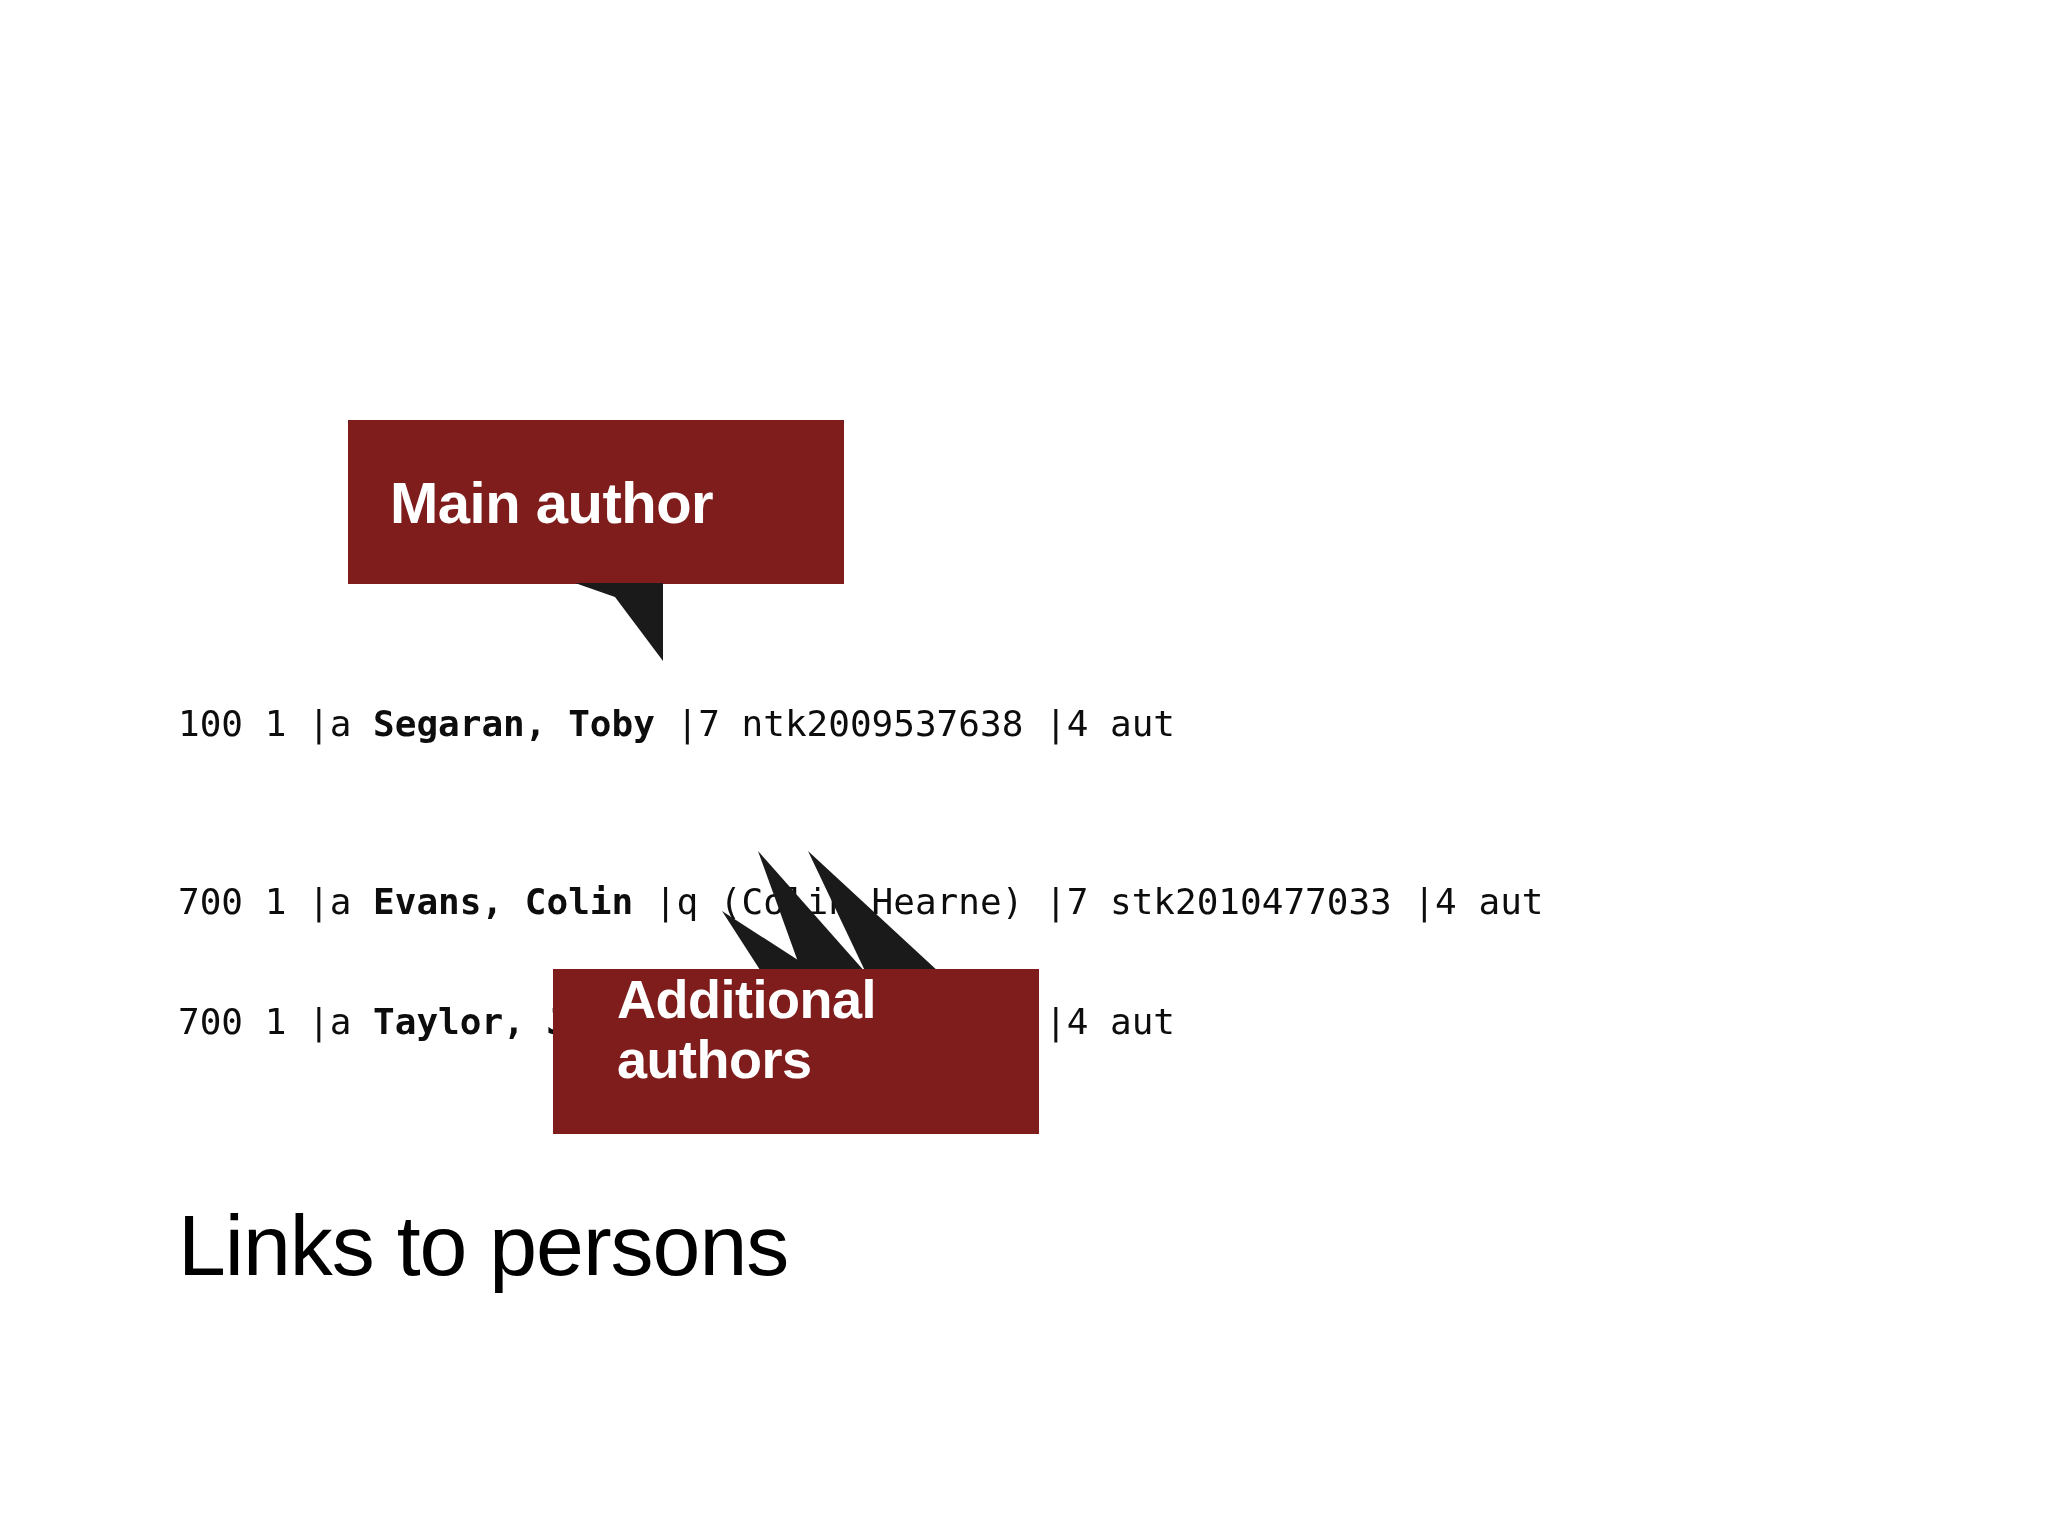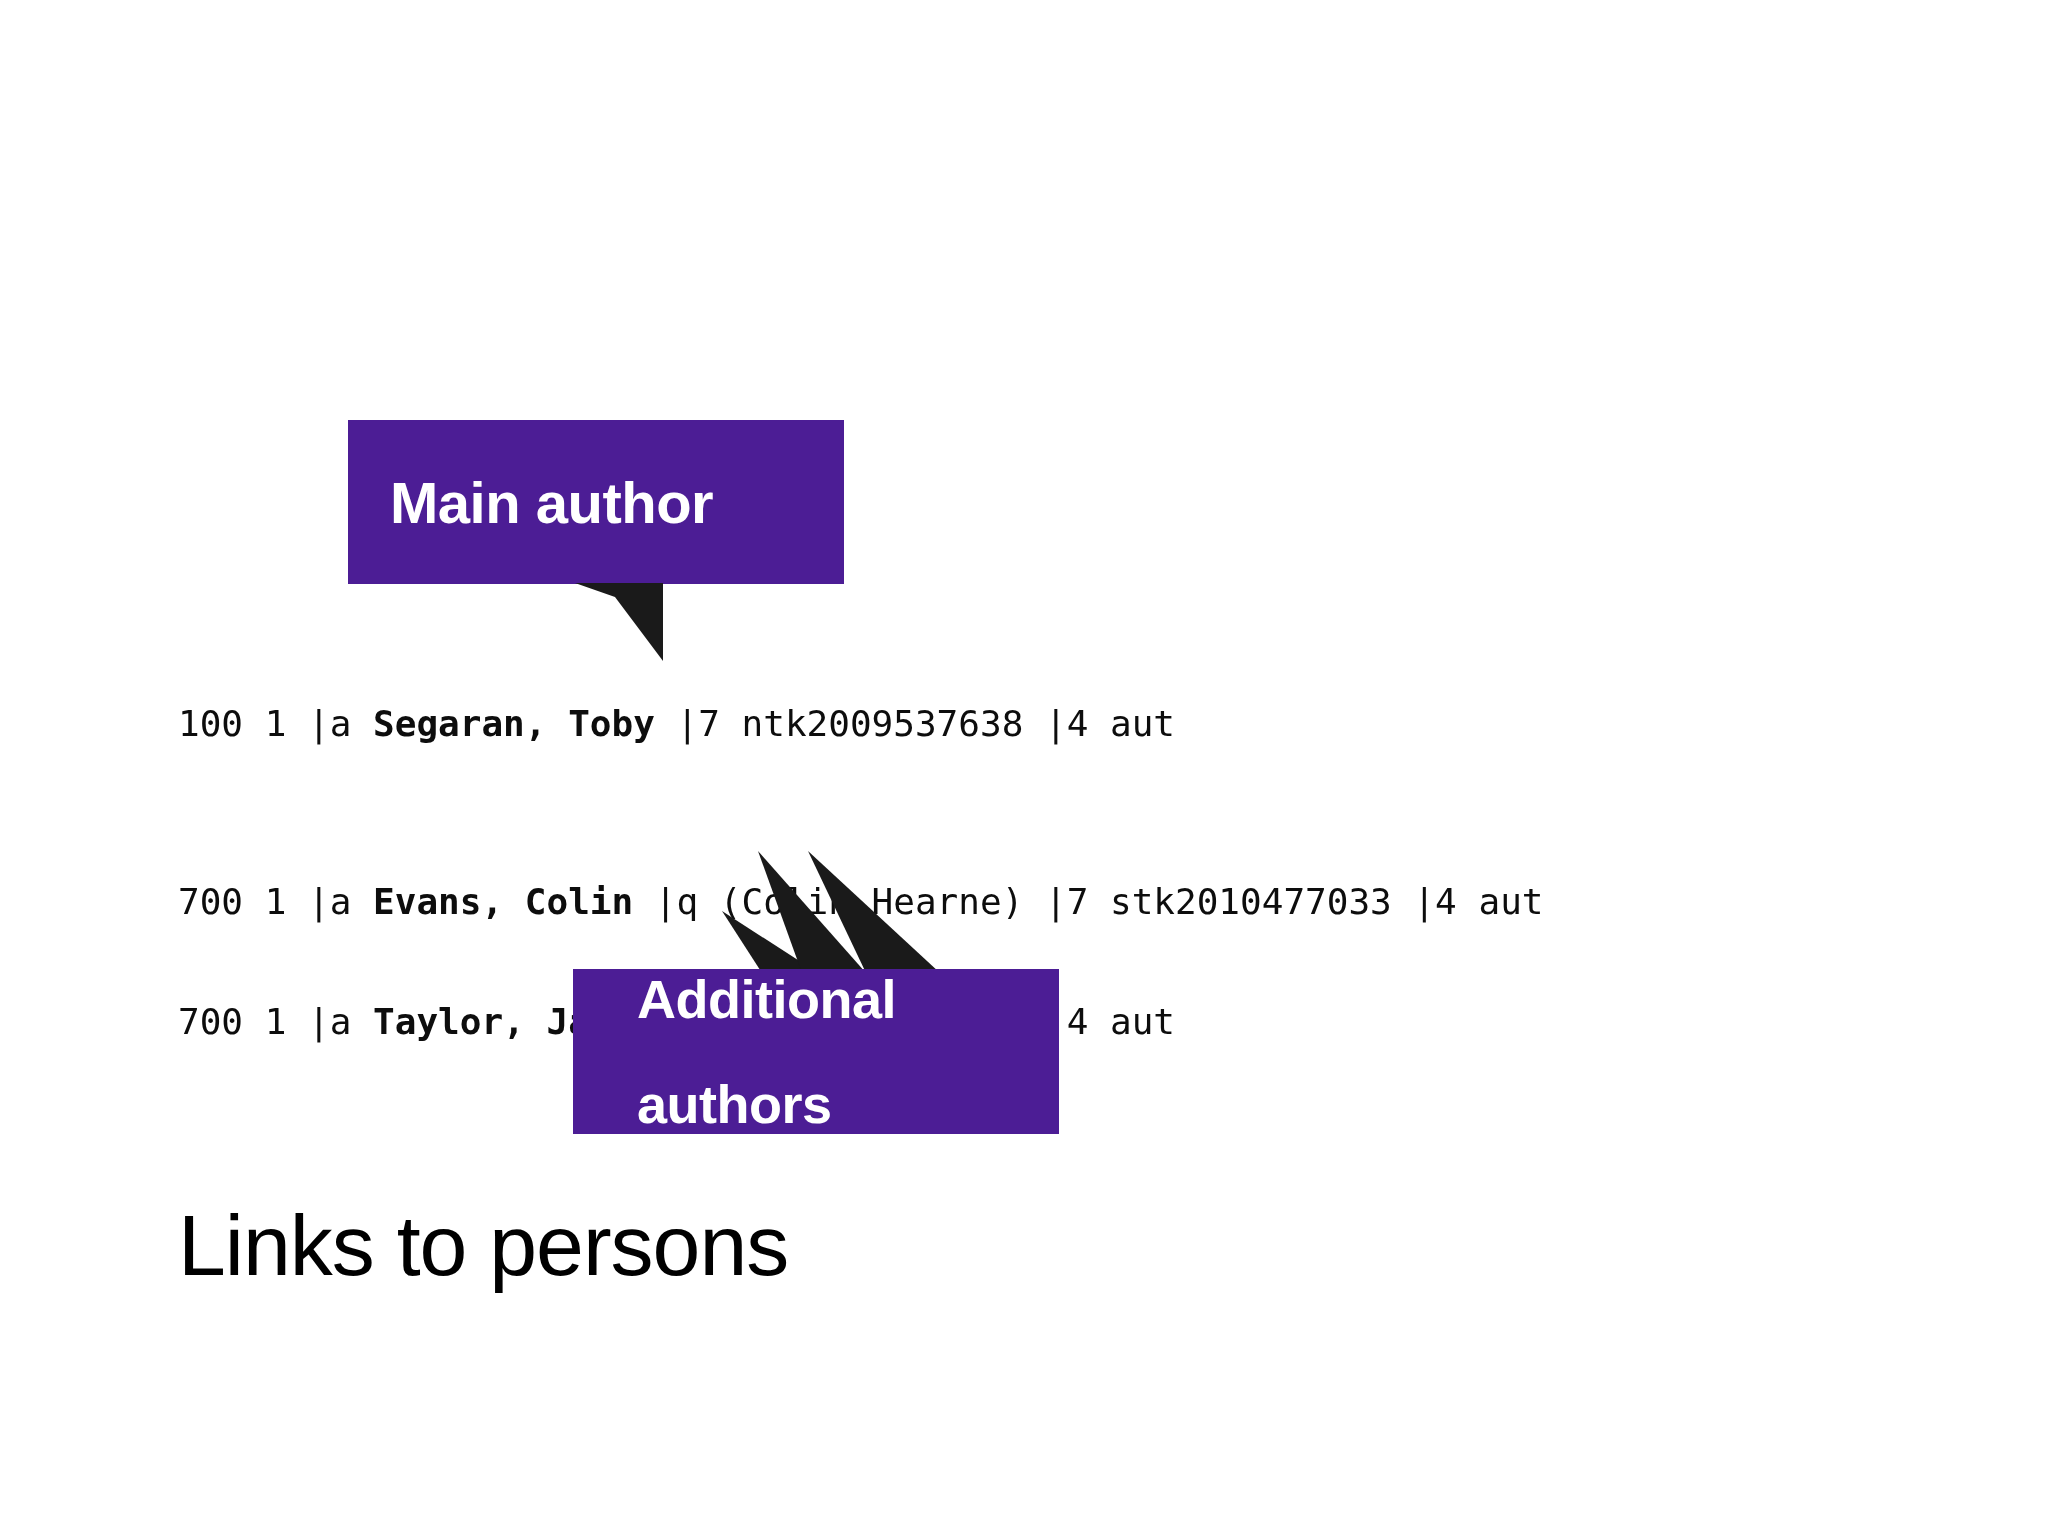--- a/index.html
+++ b/index.html
@@ -49,21 +49,21 @@
     top: 812px;
   }
   .marc-line + .marc-line {
     margin-top: 2px;
   }
   .b { font-weight: bold; }
 
   
   .callout {
     position: absolute;
-    background: #4c1d95;
+    background: #7f1d1d;
     color: #ffffff;
     font-family: "Liberation Sans", sans-serif;
     font-weight: bold;
     box-sizing: border-box;
   }
 
   #callout-main {
     left: 348px;
     top: 420px;
     width: 496px;
@@ -80,27 +80,27 @@
     position: absolute;
     left: 575px;
     top: 583px;
     width: 90px;
     height: 80px;
     pointer-events: none;
   }
 
   
   #callout-additional {
-    left: 573px;
+    left: 553px;
     top: 969px;
     width: 486px;
     height: 165px;
     display: flex;
     flex-direction: column;
-    justify-content: space-between;
+    justify-content: flex-start;
     padding-left: 64px;
     font-size: 54px;
     line-height: 1.12;
     letter-spacing: -0.5px;
   }
   #callout-additional .ln { display: block; }
 
   
   #tails-additional {
     position: absolute;

